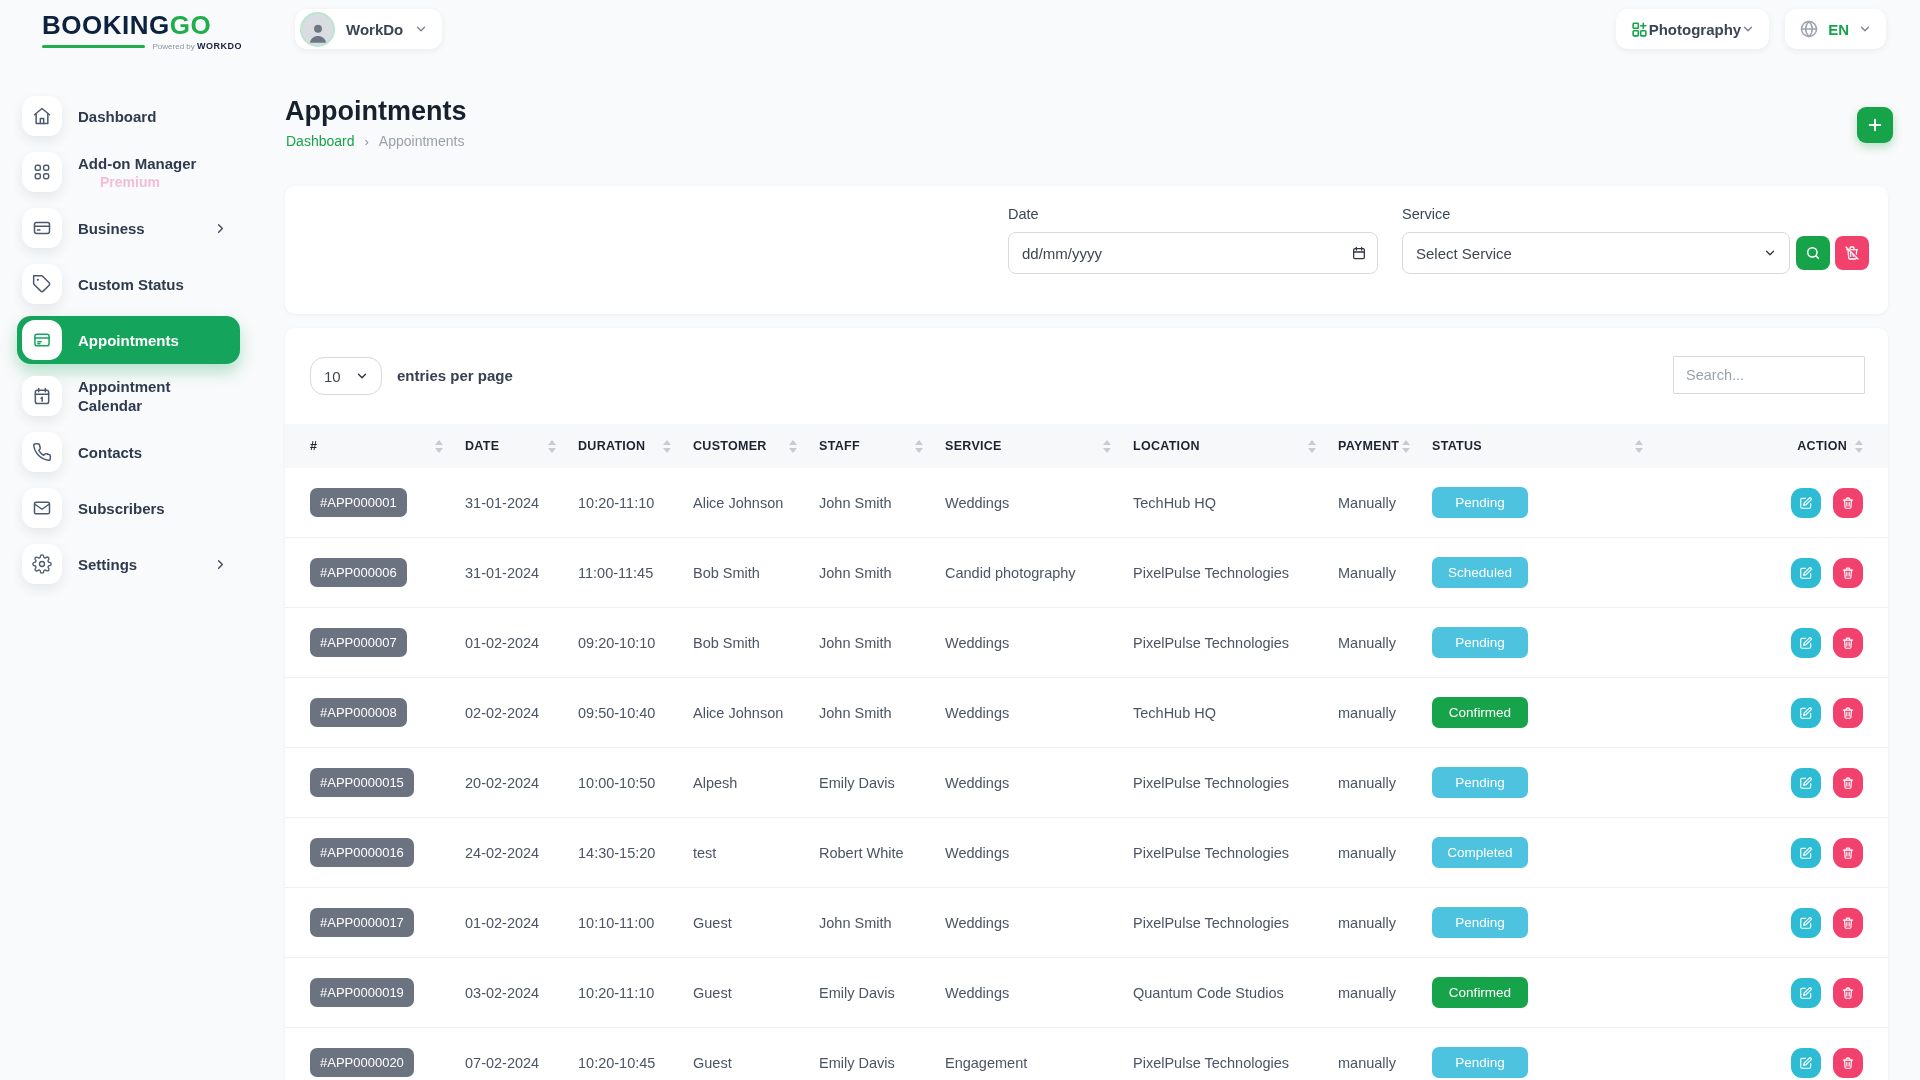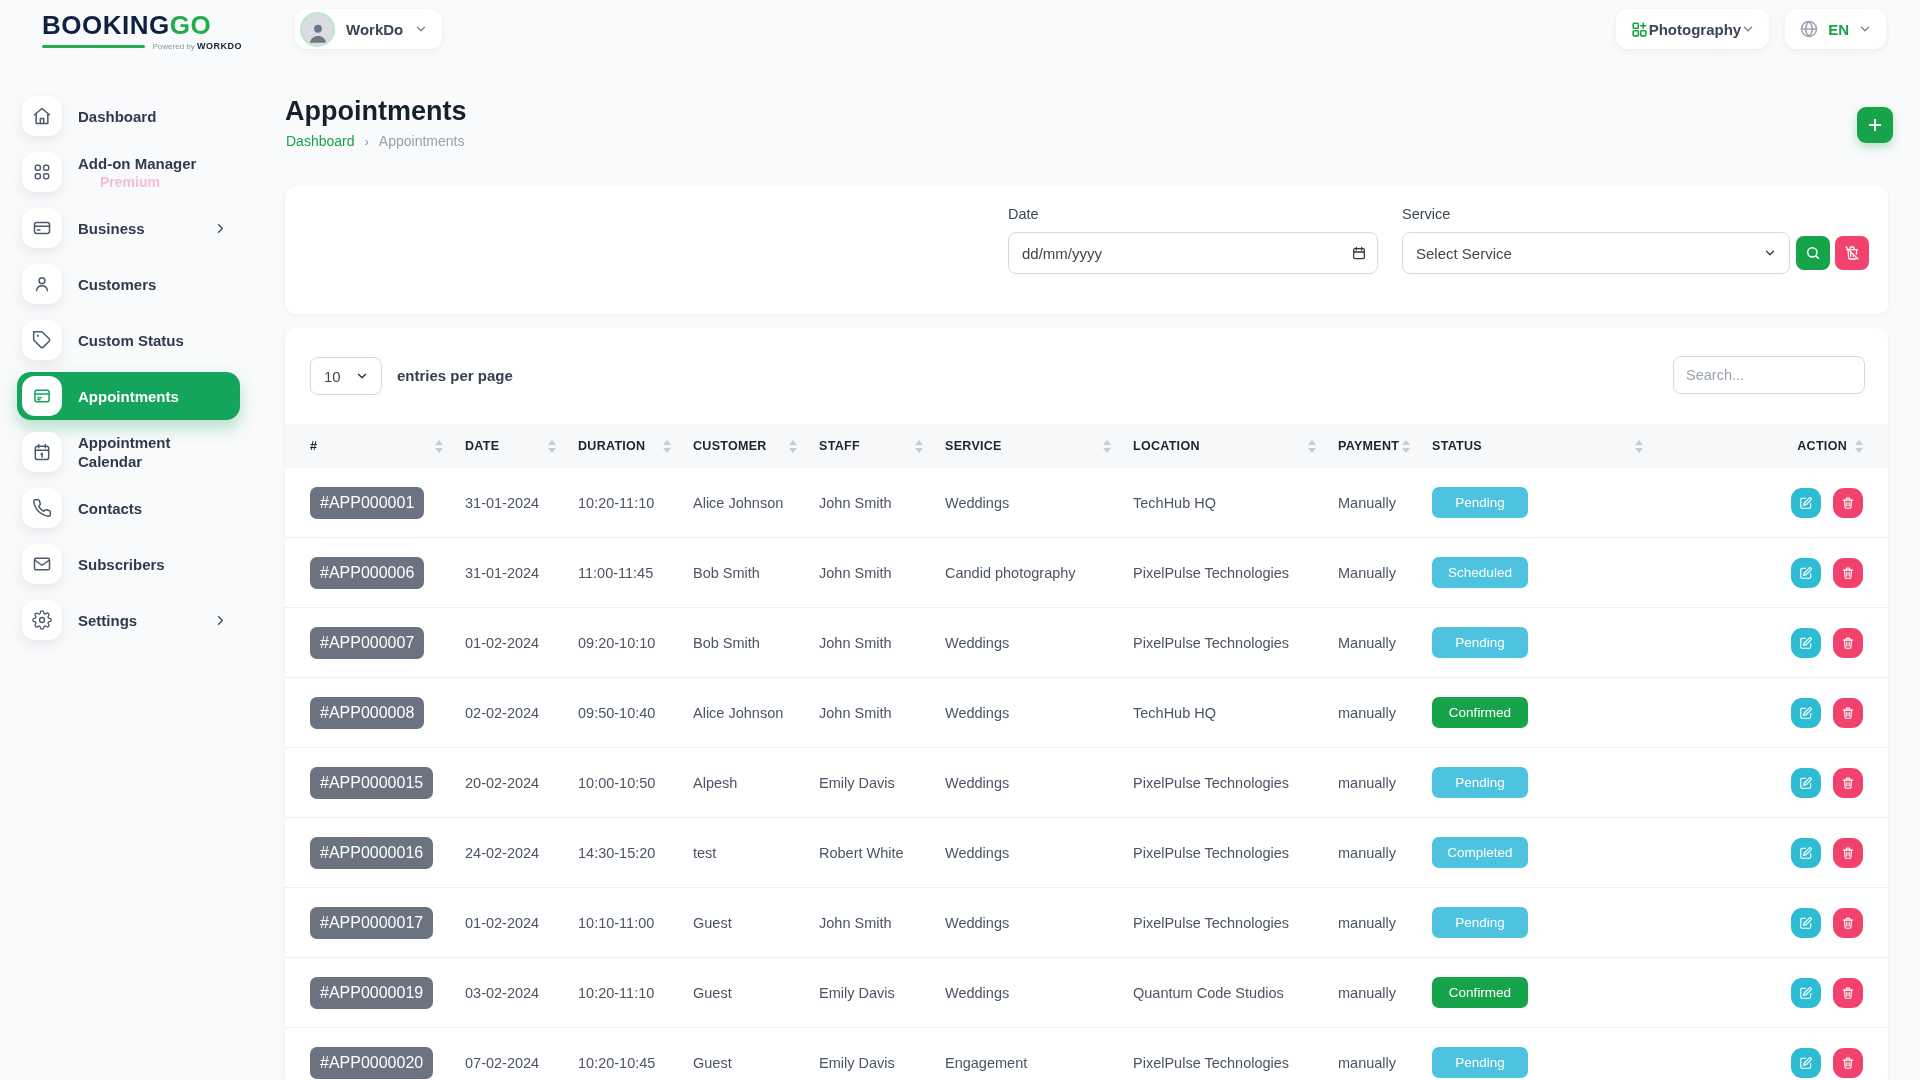--- a/index.html
+++ b/index.html
@@ -81,42 +81,42 @@
   .select-like .chev{color:#2f3640;}
   .filter-btns{position:absolute;left:1511px;top:50px;display:flex;gap:5px;}
   .btn-sq{width:34px;height:34px;border-radius:8px;border:none;color:#fff;display:flex;
           align-items:center;justify-content:center;cursor:pointer;}
   .btn-sq svg{width:16px;height:16px;}
   .search-btn{background:var(--green);}
   .reset-btn{background:var(--danger);}
 
   
   .table-card{top:328px;width:1603px;height:760px;overflow:hidden;}
-  .entries-select{left:25px;top:29px;width:72px;height:38px;position:absolute;}
+  .entries-select{left:25px;top:29px;width:72px;height:38px;position:absolute;border-radius:14px;}
   .entries-label{position:absolute;left:112px;top:39px;font-size:15px;color:#374151;font-weight:600;}
   .table-search{position:absolute;left:1388px;top:28px;width:192px;height:38px;box-sizing:border-box;
-                border:1px solid #d5dae0;border-radius:8px;padding:8px 12px;font-size:14.5px;color:#3f4750;
+                border:1px solid #d5dae0;border-radius:1px;padding:8px 12px;font-size:14.5px;color:#3f4750;
                 font-family:inherit;}
   .table-search::placeholder{color:#9aa3ad;}
   .grid-row{display:grid;grid-template-columns:155px 113px 115px 126px 126px 188px 205px 94px 233px 1fr;
             padding:0 25px;align-items:center;}
   .thead{position:absolute;top:96px;left:0;right:0;height:44px;background:#f7f8fa;}
   .th{display:flex;align-items:center;justify-content:space-between;padding-right:22px;
       font-size:12.5px;font-weight:700;letter-spacing:.3px;color:#1b2430;height:44px;cursor:pointer;}
   .th.right{justify-content:flex-end;gap:8px;padding-right:0;}
   .sort{display:flex;flex-direction:column;gap:3px;}
   .caret-up{width:0;height:0;border-left:4px solid transparent;border-right:4px solid transparent;
             border-bottom:5px solid #c7ccd4;}
   .caret-down{width:0;height:0;border-left:4px solid transparent;border-right:4px solid transparent;
               border-top:5px solid #c7ccd4;}
   .tbody{position:absolute;top:140px;left:0;right:0;}
   .tr{height:69px;border-bottom:1px solid #edf0f2;}
   .td{display:flex;align-items:center;font-size:14.5px;color:#4b5563;}
   .td.right{justify-content:flex-end;}
-  .id-badge{background:var(--idgray);color:#fff;font-size:16px;padding:7px 10px;border-radius:7px;
+  .id-badge{background:var(--idgray);color:#fff;font-size:13px;padding:7px 10px;border-radius:7px;
             cursor:pointer;white-space:nowrap;}
   .status-badge{min-width:96px;text-align:center;padding:8px 0;border-radius:7px;color:#fff;
                 font-size:13.5px;}
   .status-badge.info{background:var(--info);}
   .status-badge.success{background:var(--green);}
   .icon-btn{width:30px;height:30px;border-radius:11px;border:none;color:#fff;display:flex;
             align-items:center;justify-content:center;cursor:pointer;}
   .icon-btn svg{width:14px;height:14px;}
   .icon-btn.edit{background:var(--edit);margin-right:12px;}
   .icon-btn.del{background:var(--danger);}
@@ -226,31 +226,20 @@
           </span>
           <span class="side-chevron">
             <svg viewBox="0 0 24 24" fill="none" stroke="currentColor" stroke-linecap="round" stroke-linejoin="round" stroke-width="2.2">
               <path d="m9 6 6 6-6 6"></path>
             </svg>
           </span>
         </div>
         <div class="side-item">
           <span class="icon-chip">
             <svg viewBox="0 0 24 24" fill="none" stroke="currentColor" stroke-linecap="round" stroke-linejoin="round" stroke-width="1.8">
-              <circle cx="12" cy="8" r="3.5"></circle>
-              <path d="M5.5 20c.7-3.8 3.2-5.8 6.5-5.8s5.8 2 6.5 5.8"></path>
-            </svg>
-          </span>
-          <span class="side-text">
-            <span class="side-label">Customers</span>
-          </span>
-        </div>
-        <div class="side-item">
-          <span class="icon-chip">
-            <svg viewBox="0 0 24 24" fill="none" stroke="currentColor" stroke-linecap="round" stroke-linejoin="round" stroke-width="1.8">
               <path d="M20.59 13.41l-7.17 7.17a2 2 0 0 1-2.83 0L2 12V2h10l8.59 8.59a2 2 0 0 1 0 2.83z"></path>
               <line x1="7" y1="7" x2="7.01" y2="7" stroke-width="2.6"></line>
             </svg>
           </span>
           <span class="side-text">
             <span class="side-label">Custom Status</span>
           </span>
         </div>
         <div class="side-item active">
           <span class="icon-chip">

